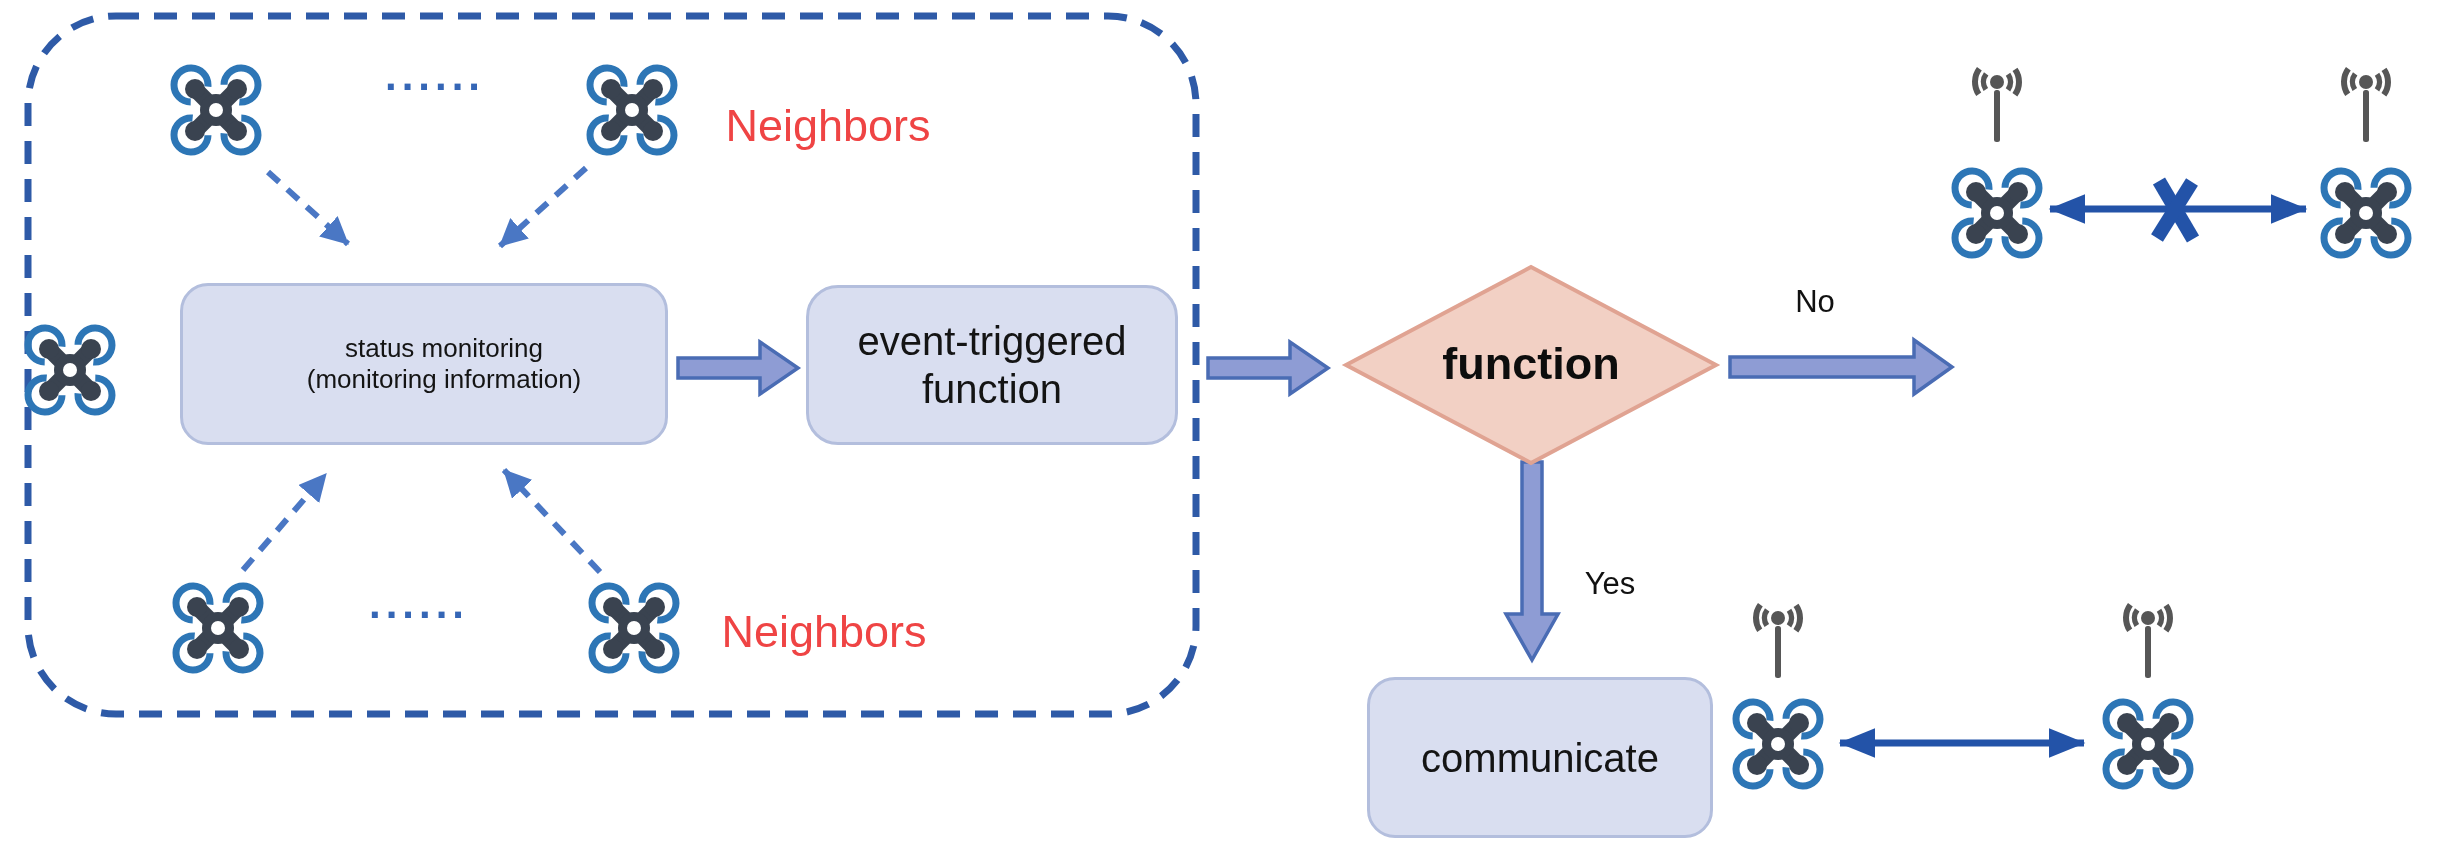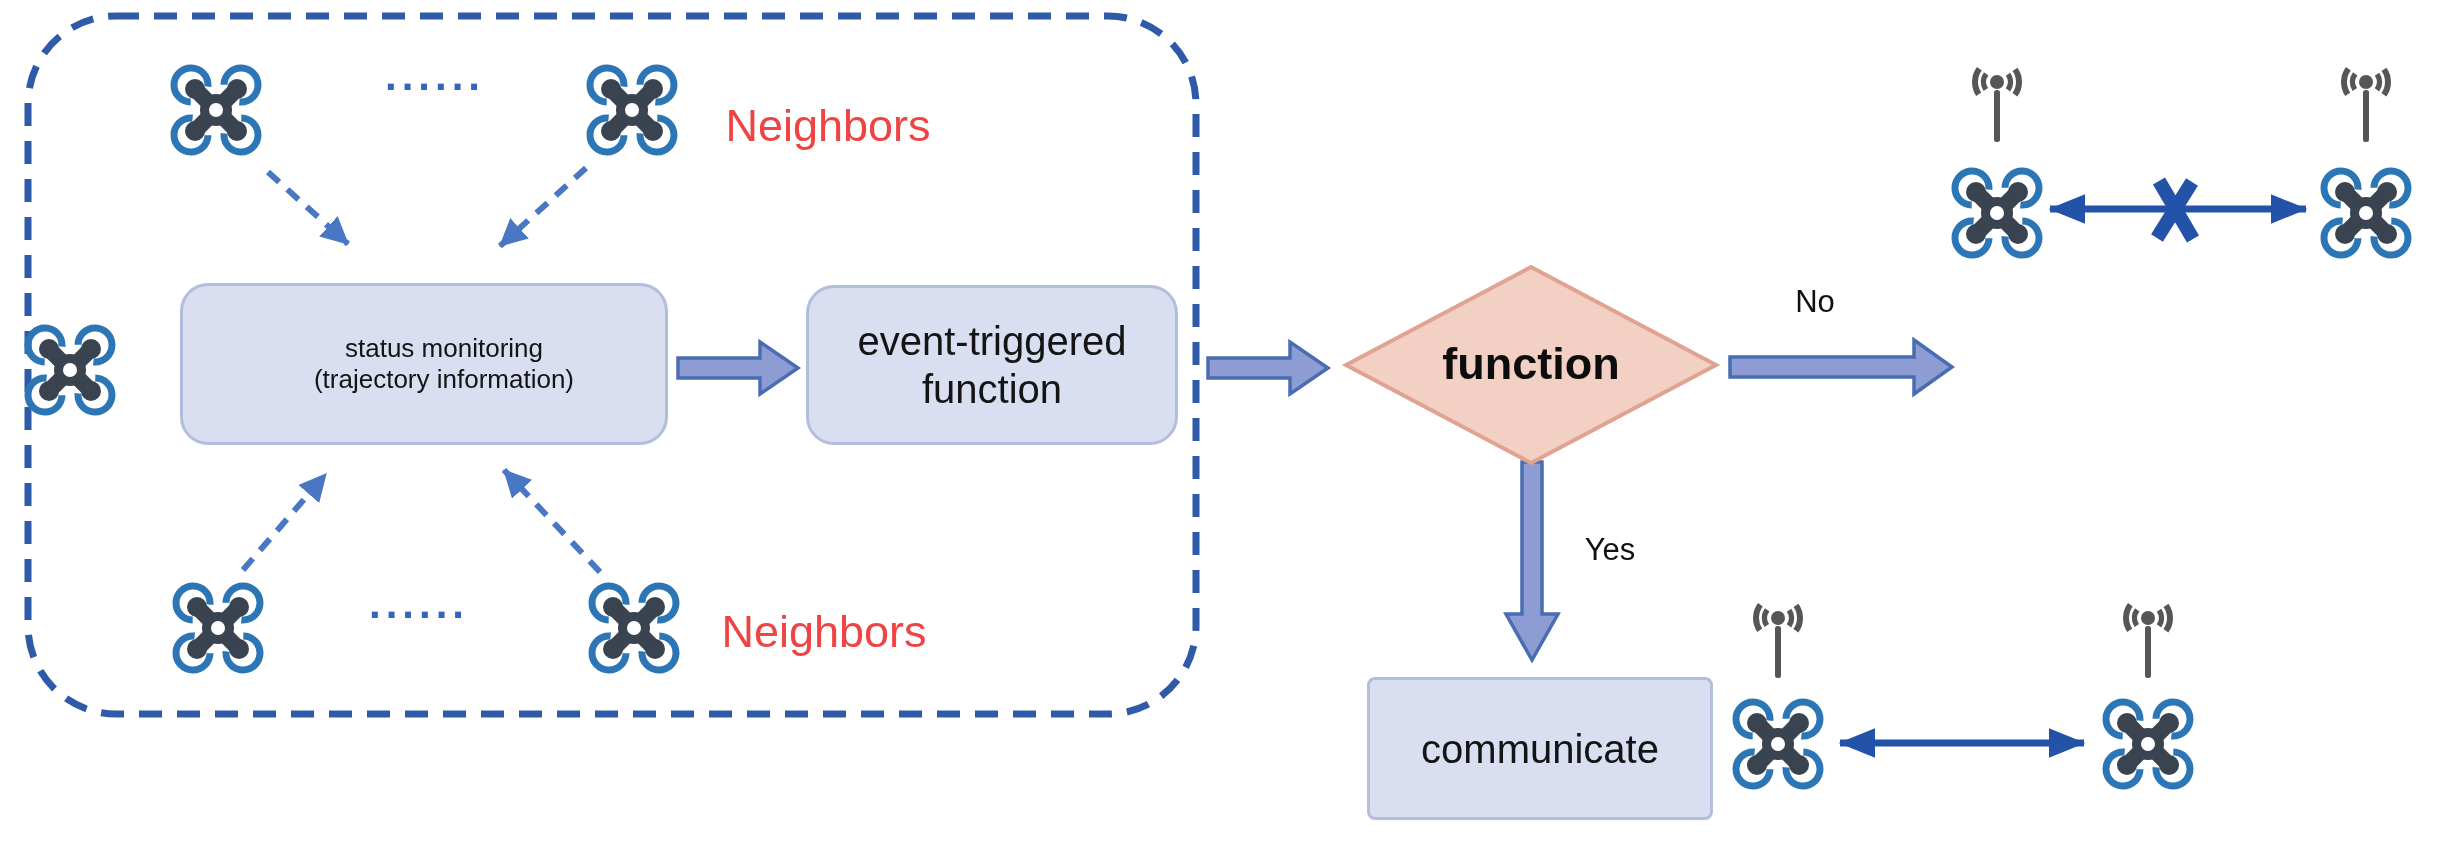--- a/index.html
+++ b/index.html
@@ -103,37 +103,37 @@
     <use href="#drone" x="2098" y="694" width="100" height="100"></use>
 
     <use href="#antenna" x="1961" y="56" width="72" height="98"></use>
     <use href="#antenna" x="2330" y="56" width="72" height="98"></use>
     <use href="#antenna" x="1742" y="592" width="72" height="98"></use>
     <use href="#antenna" x="2112" y="592" width="72" height="98"></use>
   </svg>
 
   <div class="box status" style="left:180px;top:283px;width:488px;height:162px;">
     <span>status monitoring</span>
-    <span>(trajectory information)</span>
+    <span>(monitoring information)</span>
   </div>
 
-  <div class="box" style="left:806px;top:285px;width:372px;height:160px;">
+  <div class="box" style="left:806px;top:285px;width:372px;height:160px;border-radius:32px;">
     <span>event-triggered</span>
     <span>function</span>
   </div>
 
 
-  <div class="box" style="left:1367px;top:677px;width:346px;height:143px;border-radius:8px;text-align:center;">
+  <div class="box" style="left:1367px;top:677px;width:346px;height:161px;border-radius:28px;text-align:center;">
     <span>communicate</span>
   </div>
 
   <div class="label diamond-label" style="left:1411px;top:338px;width:240px;">function</div>
 
   <div class="label branch" style="left:1750px;top:284px;width:130px;">No</div>
-  <div class="label branch" style="left:1545px;top:532px;width:130px;">Yes</div>
+  <div class="label branch" style="left:1545px;top:566px;width:130px;">Yes</div>
 
   <div class="label neighbors" style="left:698px;top:100px;width:260px;">Neighbors</div>
   <div class="label neighbors" style="left:694px;top:606px;width:260px;">Neighbors</div>
 
   <div class="label ellipsis" style="left:380px;top:52px;width:110px;">......</div>
   <div class="label ellipsis" style="left:364px;top:580px;width:110px;">......</div>
 
 </div>
 
 </body></html>

